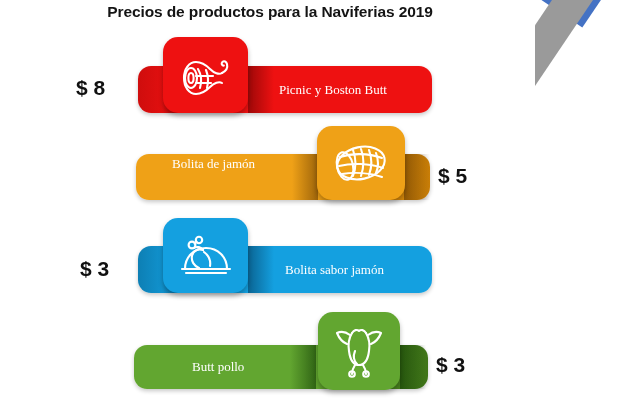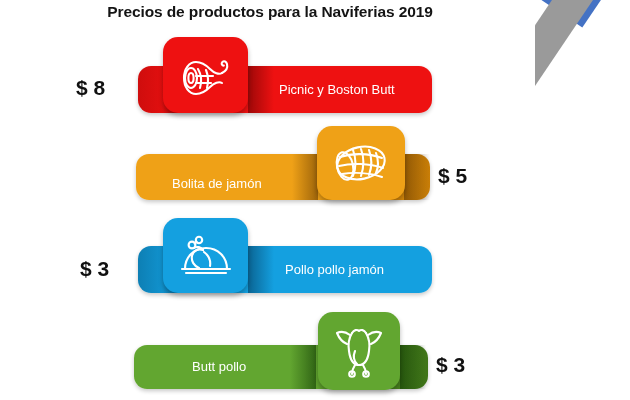--- a/index.html
+++ b/index.html
@@ -97,21 +97,21 @@
     align-items: center;
     justify-content: center;
   }
   .tile svg { display: block; }
 
   .bar-label {
     position: absolute;
     color: #ffffff;
     font-size: 13px;
     white-space: nowrap;
-    font-family: Liberation Sans, sans-serif;
+    font-family: Liberation Serif, serif;
   }
 
   .price {
     position: absolute;
     color: #111111;
     font-size: 21px;
     font-weight: bold;
     white-space: nowrap;
     font-family: "Liberation Sans", sans-serif;
   }
@@ -172,21 +172,21 @@
           <path d="M30 10c3 8 3 18 0 27"></path>
           <path d="M38 11c3 8 3 17 0 25"></path>
           <path d="M45 14c2.6 7 2.6 14 0 20"></path>
           <path d="M9 18c12-4 28-4 42 1"></path>
           <path d="M8 27c12-3 30-3 44 2"></path>
           <path d="M11 35c12-2 28-1 40 3"></path>
         </svg>
       </span>
     </div>
 
-    <div class="bar-label" style="left:172px; top:176px;text-align:right;">Bolita de jamón</div>
+    <div class="bar-label" style="left:172px; top:156px;text-align:right;">Bolita de jamón</div>
 
     <div class="price" style="left:438px; top:164px;">$ 5</div>
   </div>
 
   <div class="row" style="top:0;">
     <div class="price" style="left:80px; top:257px;">$ 3</div>
 
     <div class="bar" style="left:138px; top:246px; width:294px; height:47px;
          background:linear-gradient(90deg,#0d7fb4 0%,#14a0e0 14%,#14a0e0 100%);">
       <div class="shade-l" style="left:24px; background:linear-gradient(90deg,rgba(0,0,0,0) 0%,rgba(0,40,70,0.5) 100%);"></div>
@@ -202,21 +202,21 @@
           <path d="M22 37c-5-2-8-7-7-12 1-5 6-8 11-6"></path>
           <path d="M26 19c-2-3-6-4-9-2"></path>
           <circle cx="15" cy="14" r="3.4"></circle>
           <circle cx="22" cy="9" r="3.2"></circle>
           <path d="M17.6 12.6 19.6 11"></path>
           <path d="M27 21c4 3 7 8 6 14"></path>
         </svg>
       </span>
     </div>
 
-    <div class="bar-label" style="left:285px; top:262px;">Pollo pollo jamón</div>
+    <div class="bar-label" style="left:285px; top:262px;">Bolita sabor jamón</div>
   </div>
 
   <div class="row" style="top:0;">
     <div class="bar" style="left:134px; top:345px; width:294px; height:44px;
          background:linear-gradient(90deg,#62a630 0%,#62a630 58%,#3f7418 100%);">
       <div class="shade-l" style="left:156px; background:linear-gradient(90deg,rgba(0,0,0,0) 0%,rgba(10,50,0,0.55) 100%);"></div>
       <div class="shade-r" style="left:266px; background:linear-gradient(90deg,rgba(10,50,0,0.55) 0%,rgba(0,0,0,0) 100%);"></div>
     </div>
 
     <div class="tile" style="left:318px; top:312px; width:82px; height:78px; background:#62A630;">

